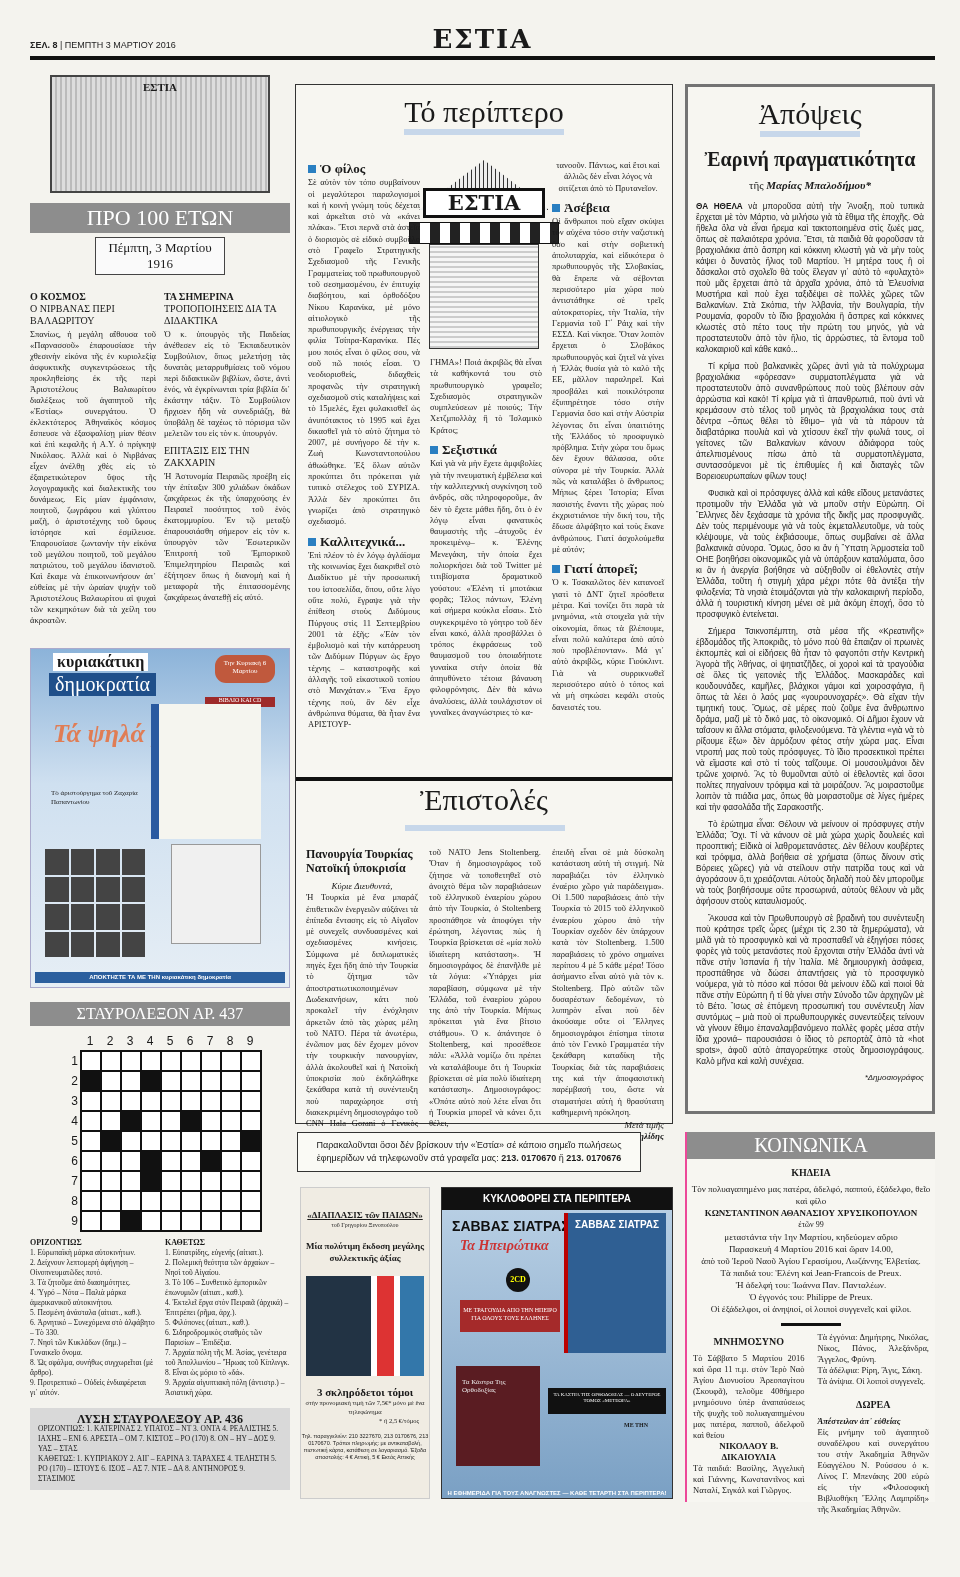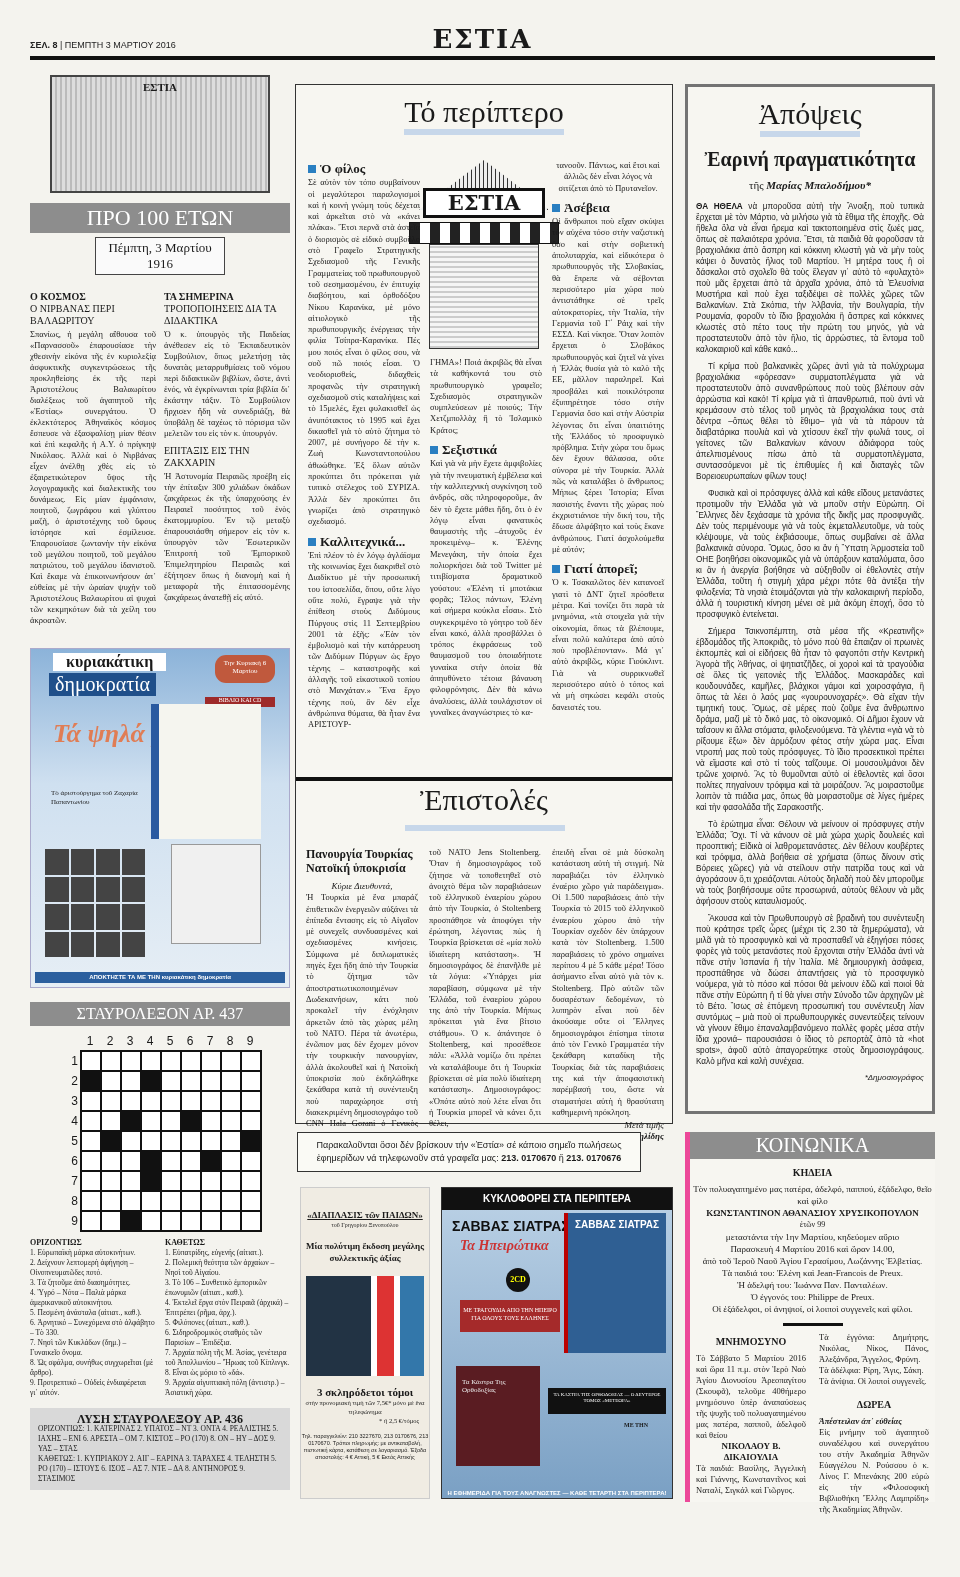--- a/index.html
+++ b/index.html
@@ -15,21 +15,21 @@
 .engraving{width:220px;height:118px;margin:0 auto;border:2px solid #444;background:repeating-linear-gradient(90deg,#ddd 0 3px,#bbb 3px 5px);position:relative}
 .engraving span{position:absolute;left:0;right:0;top:4px;text-align:center;font-size:11px;font-weight:bold}
 .grey-band{background:#8d8d8d;color:#fff;text-align:center;font-size:22px;padding:2px 0;margin-top:10px}
 .date-box{border:1px solid #444;width:130px;margin:4px auto 0;text-align:center;font-size:13px;padding:2px 0;background:#fafafa}
 .old-news{display:flex;gap:8px;margin-top:16px;font-size:8.5px;line-height:11px;text-align:justify}
 .old-news .c{flex:1}
 .old-news h4{font-size:10px;font-weight:bold;text-align:left;line-height:12px}
 .old-news h5{font-size:10px;font-weight:normal;text-align:left;line-height:12px}
 .old-news p{margin-top:2px}
 .ad1{margin-top:22px;height:340px;background:linear-gradient(#8cb3d9,#cfe0f0 40%,#e6eef5);position:relative;border:1px solid #aac}
-.ad1 .brand1{position:absolute;left:22px;top:4px;font-size:16px;font-weight:bold;background:#fff;padding:0 13px}
+.ad1 .brand1{position:absolute;left:22px;top:4px;font-size:16px;font-weight:bold;background:#fff;padding:0 4px}
 .ad1 .brand2{position:absolute;left:18px;top:24px;font-size:20px;color:#fff;background:#1f4f8a;padding:0 6px}
 .ad1 .pill{position:absolute;right:14px;top:6px;width:60px;height:28px;background:#c0593d;color:#fff;font-size:7px;text-align:center;border-radius:11px;padding-top:4px}
 .ad1 .pill2{position:absolute;right:14px;top:48px;width:70px;height:10px;background:#9e2a2a;color:#fff;font-size:6px;text-align:center}
 .ad1 .title{position:absolute;left:22px;top:70px;font-size:26px;color:#e07d55;font-style:italic;font-weight:bold;line-height:30px}
 .ad1 .book{position:absolute;left:120px;top:55px;width:110px;height:135px;background:#f5f5ef;border-left:8px solid #2a5aa0}
 .ad1 .sub{position:absolute;left:20px;top:140px;width:100px;font-size:7px;line-height:9px}
 .ad1 .faces{position:absolute;left:14px;top:200px;width:100px;height:108px;display:grid;grid-template-columns:repeat(4,1fr);gap:2px}
 .ad1 .faces div{background:#444}
 .ad1 .cd{position:absolute;left:140px;top:195px;width:90px;height:100px;background:#f0f0f0;border:1px solid #999}
 .ad1 .foot{position:absolute;left:4px;right:4px;bottom:4px;height:11px;background:#2b5f9e;color:#fff;font-family:"Liberation Sans",sans-serif;font-size:6px;font-weight:bold;text-align:center;line-height:11px}
@@ -92,21 +92,21 @@
 .ad3 .cd2{position:absolute;left:64px;top:80px;width:24px;height:24px;border-radius:50%;background:#111;color:#ff0;font-size:8px;line-height:24px;text-align:center;font-weight:bold}
 .ad3 .red{position:absolute;left:18px;top:112px;width:100px;height:32px;background:#a52a2a;color:#fff;font-size:6px;text-align:center;padding-top:6px;line-height:8px}
 .ad3 .cover{position:absolute;left:122px;top:25px;width:102px;height:140px;background:#2f5f93;border-left:4px solid #b00}
 .ad3 .cover span{display:block;color:#fff;font-family:"Liberation Sans",sans-serif;font-weight:bold;font-size:10px;text-align:center;margin-top:6px}
 .ad3 .book3{position:absolute;left:14px;top:178px;width:84px;height:100px;background:#5a1c22}
 .ad3 .book3 span{display:block;color:#eee;font-size:7px;padding:12px 6px}
 .ad3 .blk{position:absolute;left:106px;top:200px;width:118px;height:26px;background:#111;color:#fff;font-size:5px;text-align:center;padding-top:4px;line-height:6px}
 .ad3 .meth{position:absolute;left:182px;top:234px;font-size:6px;font-weight:bold}
 .ad3 .foot{position:absolute;left:0;right:0;bottom:2px;text-align:center;color:#fff;font-family:"Liberation Sans",sans-serif;font-size:6px;font-weight:bold}
 
-.social{left:685px;top:1132px;width:250px;height:370px;background:#f7f6f1;border-left:5px solid #ec4899}
+.social{left:685px;top:1132px;width:250px;height:370px;background:#f7f6f1;border-left:2px solid #ec4899}
 .soc-band{background:#8d8d8d;color:#fff;text-align:center;font-size:20px;padding:2px 0}
 .soc-sec{text-align:center;font-size:9px;line-height:12px}
 .soc-sec h4{font-size:10px;font-weight:bold;margin:8px 0 4px}
 .soc-sec .name{font-weight:bold;font-size:9px}
 .soc-mid{display:flex;gap:13px;padding:6px 6px 0;font-size:8.5px;line-height:11px}
 .soc-mid .c{flex:1;text-align:justify}
 .soc-mid h4{font-size:10px;text-align:center;margin:4px 0 6px}
 .soc-mid h6{font-size:9px;text-align:center}
 </style>
 </head>

